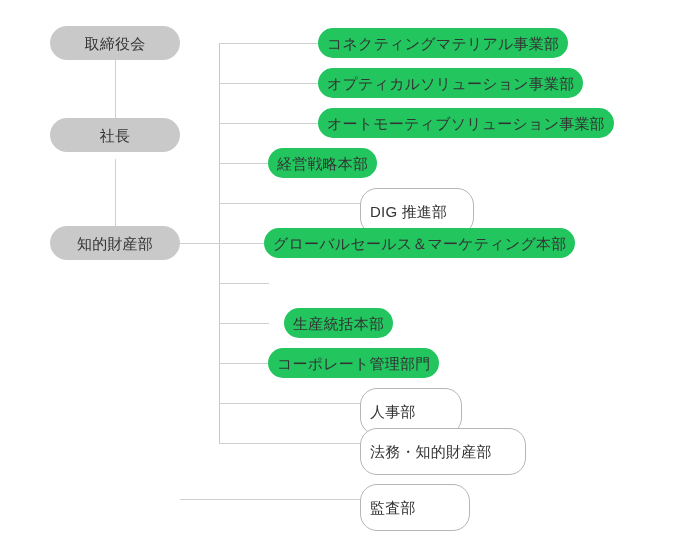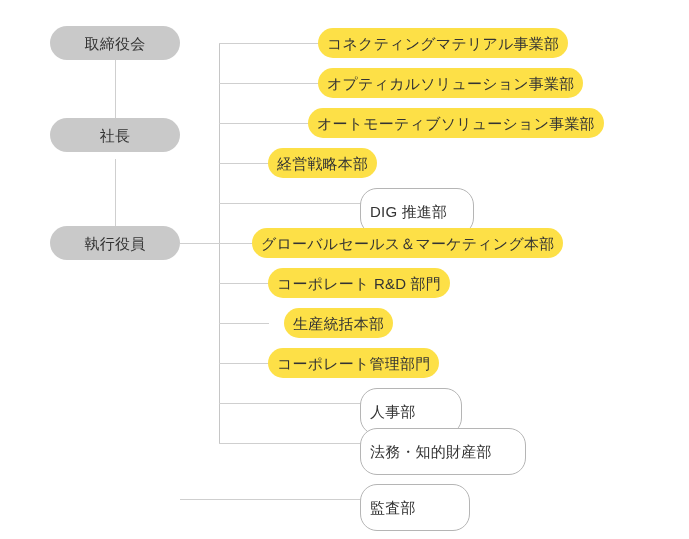--- a/index.html
+++ b/index.html
@@ -36,21 +36,21 @@
 
   
   .node.spine {
     background: #c9c9c9;
     justify-content: center;
     height: 34px;
   }
 
   
   .node.band {
-    background: #fde047;
+    background: #22c55e;
     justify-content: flex-start;
     height: 30px;
     padding: 0 9px;
   }
 
   
   .node.outline {
     background: #ffffff;
     border: 1px solid #b5b5b5;
     justify-content: flex-start;
@@ -97,51 +97,48 @@
 
   <div class="node spine" style="left:50px; top:26px; width:130px;">
     <span>取締役会</span>
   </div>
 
   <div class="node spine" style="left:50px; top:118px; width:130px;">
     <span>社長</span>
   </div>
 
   <div class="node spine" style="left:50px; top:226px; width:130px;">
-    <span>執行役員</span>
+    <span>知的財産部</span>
   </div>
 
 
   <div class="node band" style="left:318px; top:28px;">
     <span>コネクティングマテリアル事業部</span>
   </div>
 
   <div class="node band" style="left:318px; top:68px;">
     <span>オプティカルソリューション事業部</span>
   </div>
 
-  <div class="node band" style="left:308px; top:108px;">
+  <div class="node band" style="left:318px; top:108px;">
     <span>オートモーティブソリューション事業部</span>
   </div>
 
   <div class="node band" style="left:268px; top:148px;">
     <span>経営戦略本部</span>
   </div>
 
   <div class="node outline" style="left:360px; top:188px; width:114px;">
     <span>DIG 推進部</span>
   </div>
 
-  <div class="node band" style="left:252px; top:228px;">
+  <div class="node band" style="left:264px; top:228px;">
     <span>グローバルセールス＆マーケティング本部</span>
   </div>
 
-  <div class="node band" style="left:268px; top:268px;">
-    <span>コーポレート R&amp;D 部門</span>
-  </div>
 
   <div class="node band" style="left:284px; top:308px;">
     <span>生産統括本部</span>
   </div>
 
   <div class="node band" style="left:268px; top:348px;">
     <span>コーポレート管理部門</span>
   </div>
 
   <div class="node outline" style="left:360px; top:388px; width:102px;">

